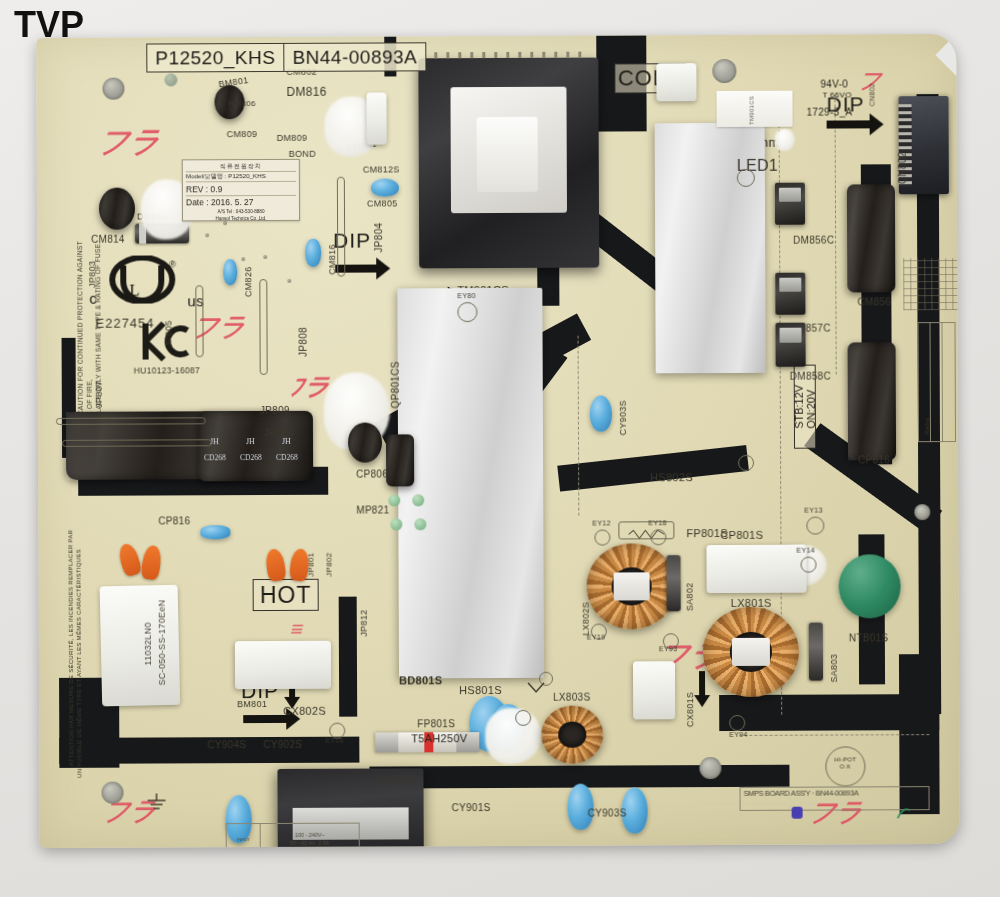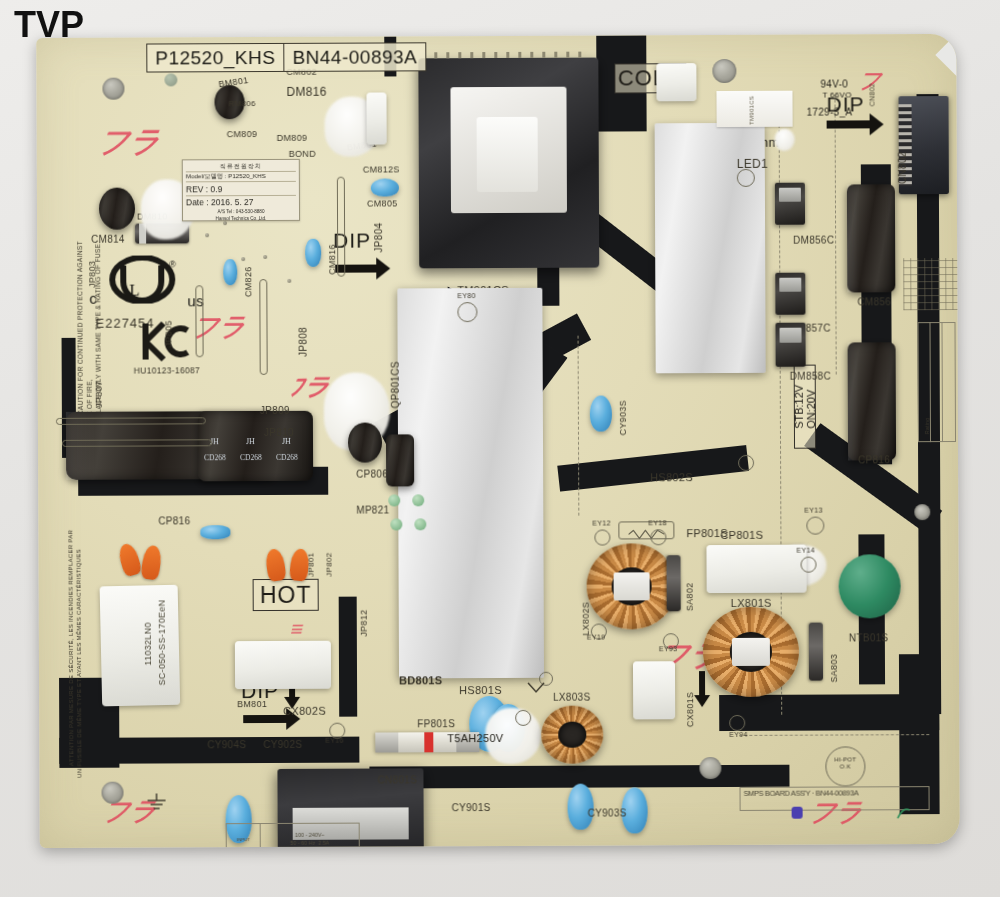--- a/index.html
+++ b/index.html
@@ -643,34 +643,34 @@
     <div class="silk vert" style="left:150px;top:536px;font-size:8px;transform:rotate(-90deg);transform-origin:left top;"></div>
     <div class="silk vert" style="left:268px;top:540px;font-size:8px;transform:rotate(-90deg);transform-origin:left top;">JP801</div>
     <div class="silk vert" style="left:286px;top:540px;font-size:8px;transform:rotate(-90deg);transform-origin:left top;">JP802</div>
 
     <div class="fuse" style="left:336px;top:696px;width:104px;height:20px;">
       <div class="capend" style="left:0;"></div>
       <div class="capend" style="right:0;"></div>
       <div class="redband"></div>
     </div>
     <div class="silk" style="left:378px;top:682px;font-size:10px;">FP801S</div>
-    <div class="silk dark" style="left:372px;top:696px;font-size:11px;margin-left:36px;">T5AH250V</div>
+    <div class="silk dark" style="left:372px;top:696px;font-size:11px;">T5AH250V</div>
 
     <div class="connector" style="left:862px;top:62px;width:50px;height:98px;">
       <div class="pins"></div>
     </div>
     <div class="silk vert" style="left:860px;top:150px;font-size:10px;transform:rotate(-90deg);transform-origin:left top;">CN802</div>
 
     <div class="acinlet" style="left:238px;top:732px;width:146px;height:108px;">
       <div class="slab"></div>
     </div>
 
     <div class="silk" style="left:338px;top:738px;font-size:10px;">CN801S</div>
 
-    <div class="silk" style="left:700px;top:122px;font-size:12px;">LED1</div>
+    <div class="silk" style="left:700px;top:122px;font-size:16px;">LED1</div>
     <div class="padring" style="left:700px;top:134px;width:18px;height:18px;"></div>
 
     <div class="padring" style="left:420px;top:266px;width:20px;height:20px;"></div>
     <div class="silk" style="left:420px;top:256px;font-size:7px;">EY80</div>
 
     <div class="padring" style="left:556px;top:494px;width:16px;height:16px;"></div>
     <div class="silk" style="left:554px;top:484px;font-size:7px;">EY12</div>
 
     <div class="padring" style="left:612px;top:494px;width:16px;height:16px;"></div>
     <div class="silk" style="left:610px;top:484px;font-size:7px;">EY18</div>

